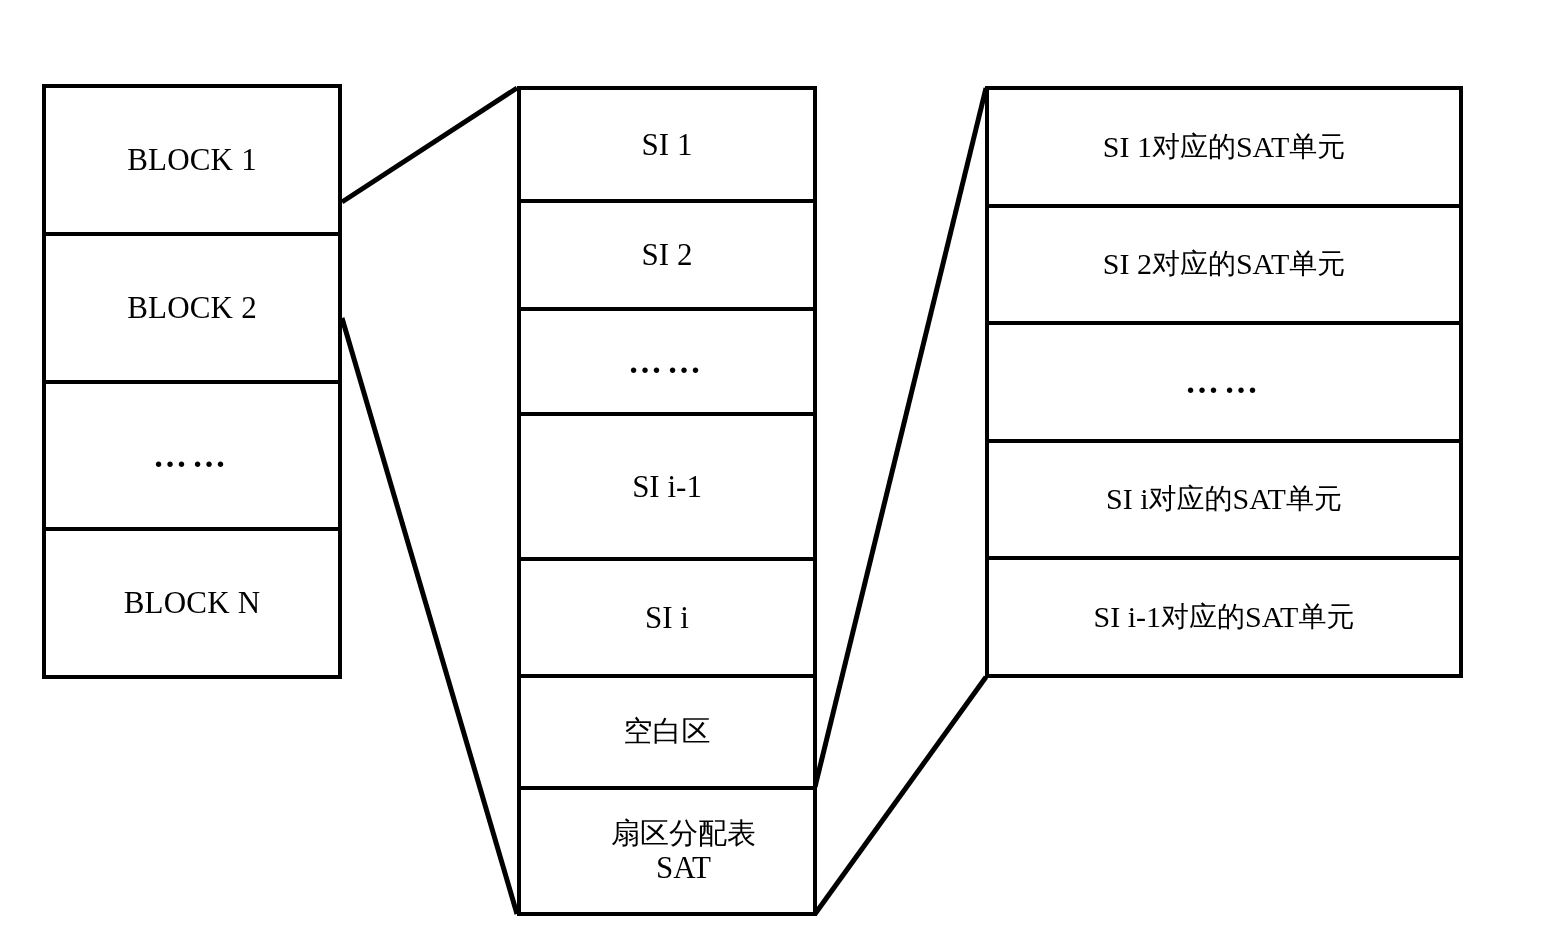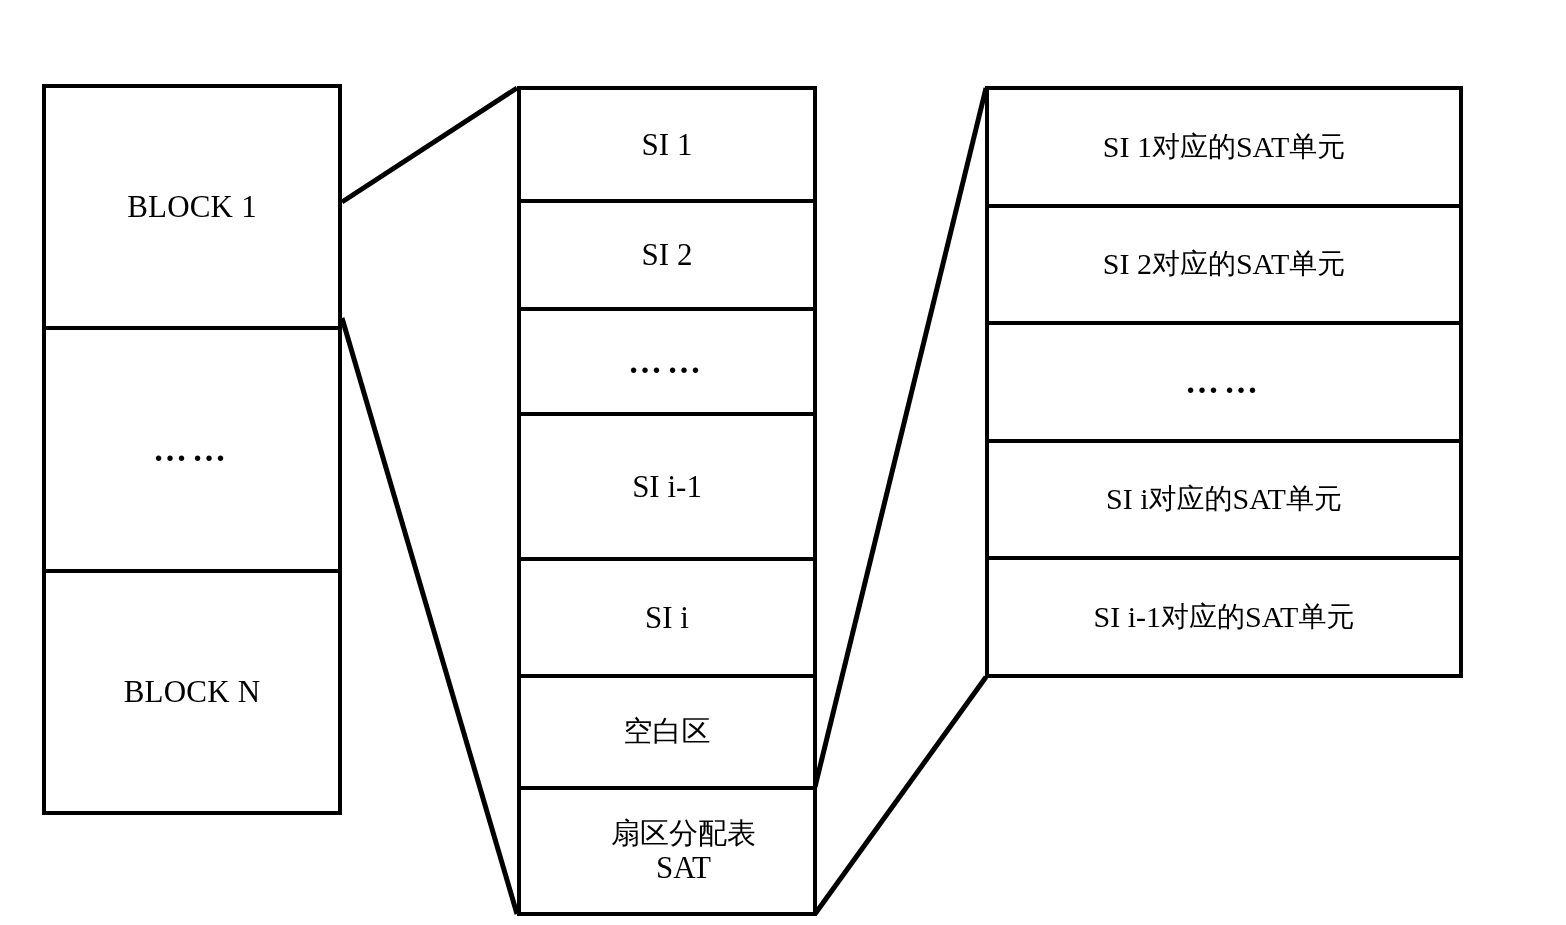--- a/index.html
+++ b/index.html
@@ -20,21 +20,21 @@
 
   
   .col {
     position: absolute;
     box-sizing: border-box;
     border: 4px solid #000;
     background: #fff;
     display: flex;
     flex-direction: column;
   }
-  #col-blocks   { left: 42px;  top: 84px; width: 300px; height: 731px; }
+  #col-blocks   { left: 42px;  top: 84px; width: 300px; height: 595px; }
   #col-sectors  { left: 517px; top: 86px; width: 300px; height: 830px; }
   #col-satunits { left: 985px; top: 86px; width: 478px; height: 592px; }
 
   .cell {
     box-sizing: border-box;
     display: flex;
     align-items: center;
     justify-content: center;
     text-align: center;
     border-bottom: 4px solid #000;
@@ -98,20 +98,23 @@
     <line x1="342" y1="318" x2="517" y2="914" stroke="#000" stroke-width="5"></line>
     <line x1="815" y1="787" x2="986" y2="88" stroke="#000" stroke-width="5"></line>
     <line x1="815" y1="914" x2="986" y2="677" stroke="#000" stroke-width="5"></line>
   </svg>
 
   <div class="col" id="col-blocks">
     <div class="cell">
       <span>BLOCK 1</span>
     </div>
     <div class="cell">
+      <span>BLOCK 2</span>
+    </div>
+    <div class="cell">
       <span class="dots">……</span>
     </div>
     <div class="cell">
       <span>BLOCK N</span>
     </div>
   </div>
 
   <div class="col" id="col-sectors">
     <div class="cell r1">
       <span>SI 1</span>

